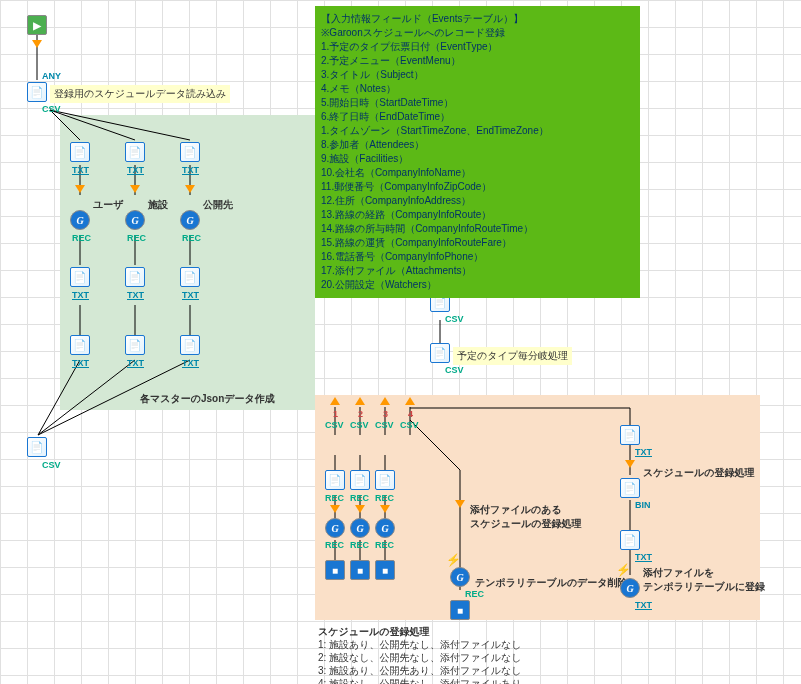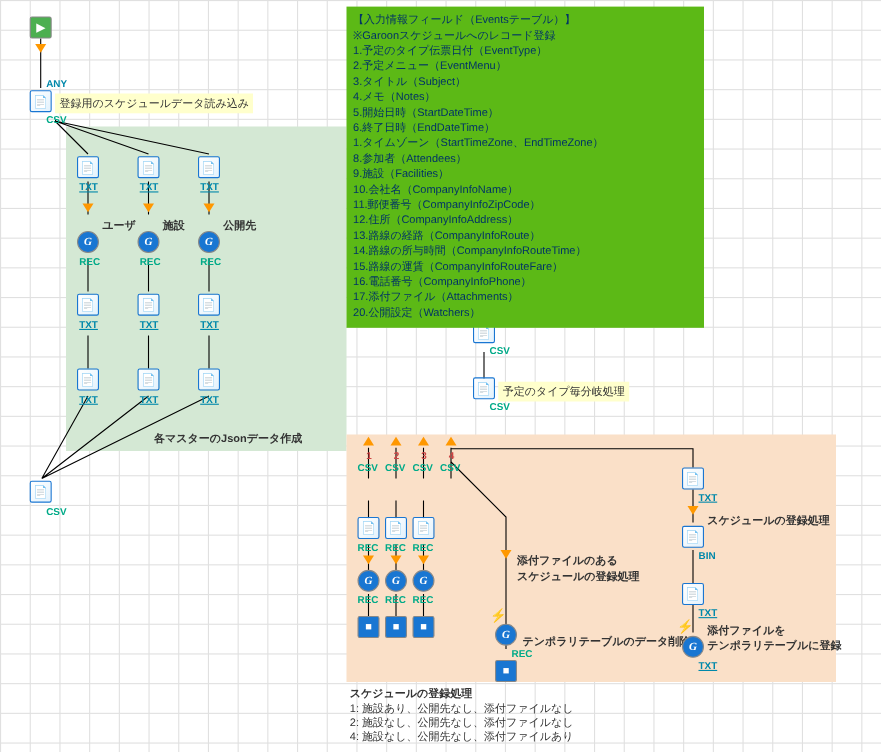--- a/index.html
+++ b/index.html
@@ -257,14 +257,15 @@
   <div class="green-note-line">15.路線の運賃（CompanyInfoRouteFare）</div>
   <div class="green-note-line">16.電話番号（CompanyInfoPhone）</div>
   <div class="green-note-line">17.添付ファイル（Attachments）</div>
   <div class="green-note-line">20.公開設定（Watchers）</div>
 </div>
 
 <div class="legend-section" style="left:318px;top:625px;">
   <div style="font-weight:bold;">スケジュールの登録処理</div>
   <div>1: 施設あり、公開先なし、添付ファイルなし</div>
   <div>2: 施設なし、公開先なし、添付ファイルなし</div>
+  <div>3: 施設あり、公開先あり、添付ファイルなし</div>
   <div>4: 施設なし、公開先なし、添付ファイルあり</div>
 </div>
 
 </body></html>

